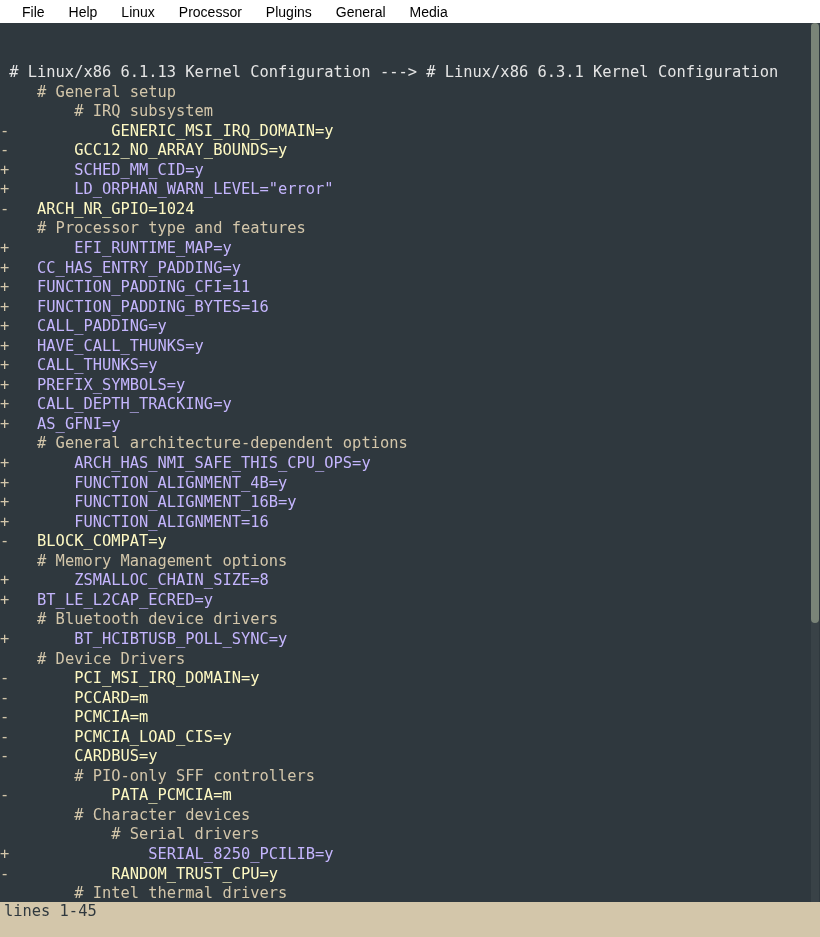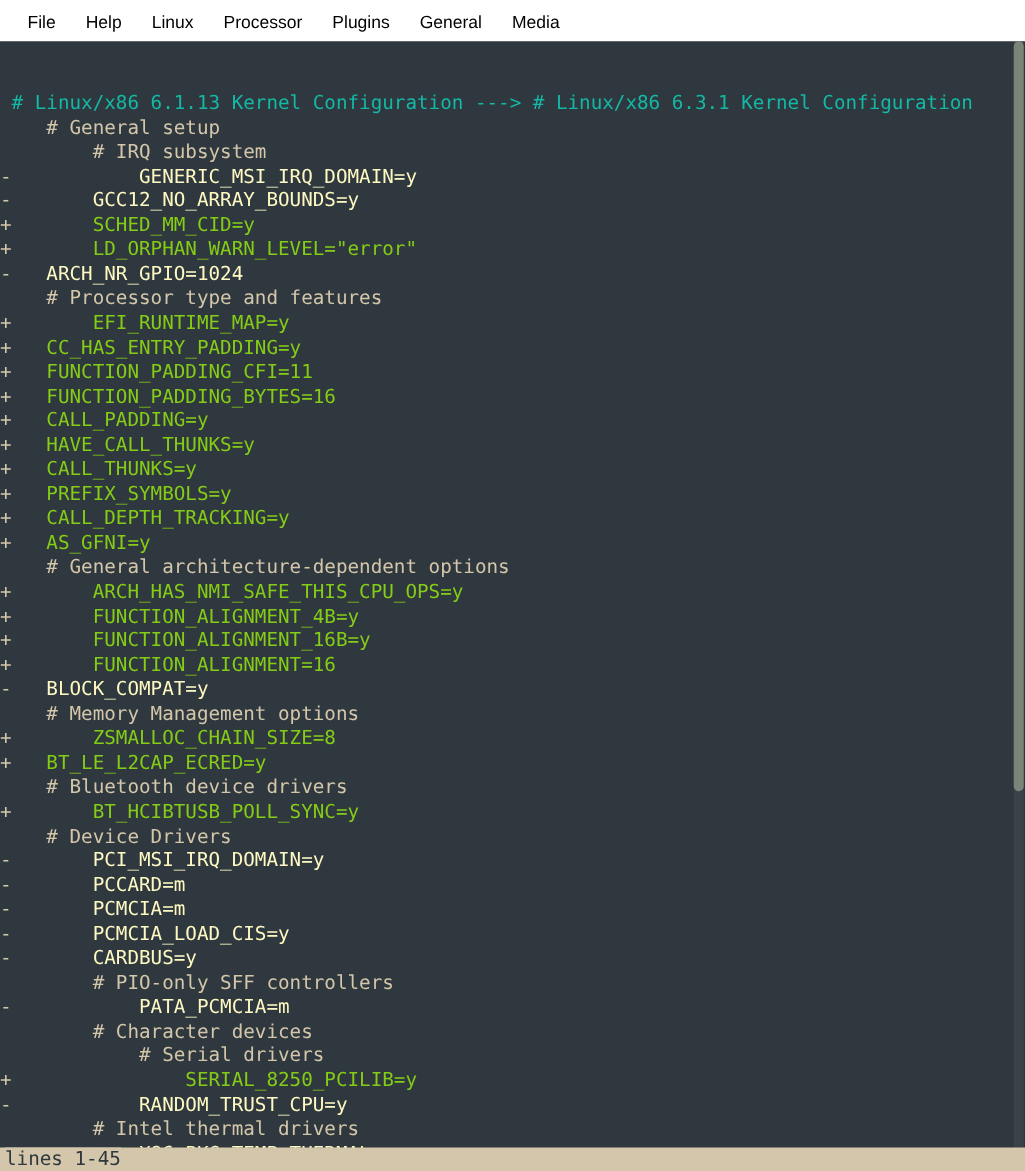--- a/index.html
+++ b/index.html
@@ -8,21 +8,21 @@
   background: #2f383e;
   color: #d3c6aa;
   width: 820px;
   height: 937px;
   overflow: hidden;
   display: flex;
   flex-direction: column;
 }
 .menubar {
   background: #ffffff;
-  height: 33px;
+  height: 23px;
   display: flex;
   align-items: center;
   padding: 0 10px;
   gap: 0;
   font-size: 14px;
   color: #000;
 }
 .menu-item {
   padding: 6px 12px;
   cursor: pointer;
@@ -51,29 +51,29 @@
   top: 0;
   width: 8px;
   height: 600px;
   background: #7a8478;
   border-radius: 4px;
 }
 .line { display: block; height: 19.55px; }
 .sign { display: inline-block; width: 1ch; }
 .ctx { color: #d3c6aa; }
 .rem { color: #fef9c3; }
-.add { color: #84cc16; }
-.red { color: #14b8a6; }
+.add { color: #c4b5fd; }
+.red { color: #e5e5e5; }
 .status {
   font-family: "DejaVu Sans Mono", "Liberation Mono", Consolas, monospace;
   font-size: 15.4px;
   background: #d3c6aa;
   color: #2f383e;
   padding: 0 4px;
-  height: 19px;
+  height: 35px;
   line-height: 19.6px;
   position: absolute;
   bottom: 0;
   left: 0;
   right: 0;
 }
 .status-text {
   display: inline-block;
   background: #d3c6aa;
   width: fit-content;

